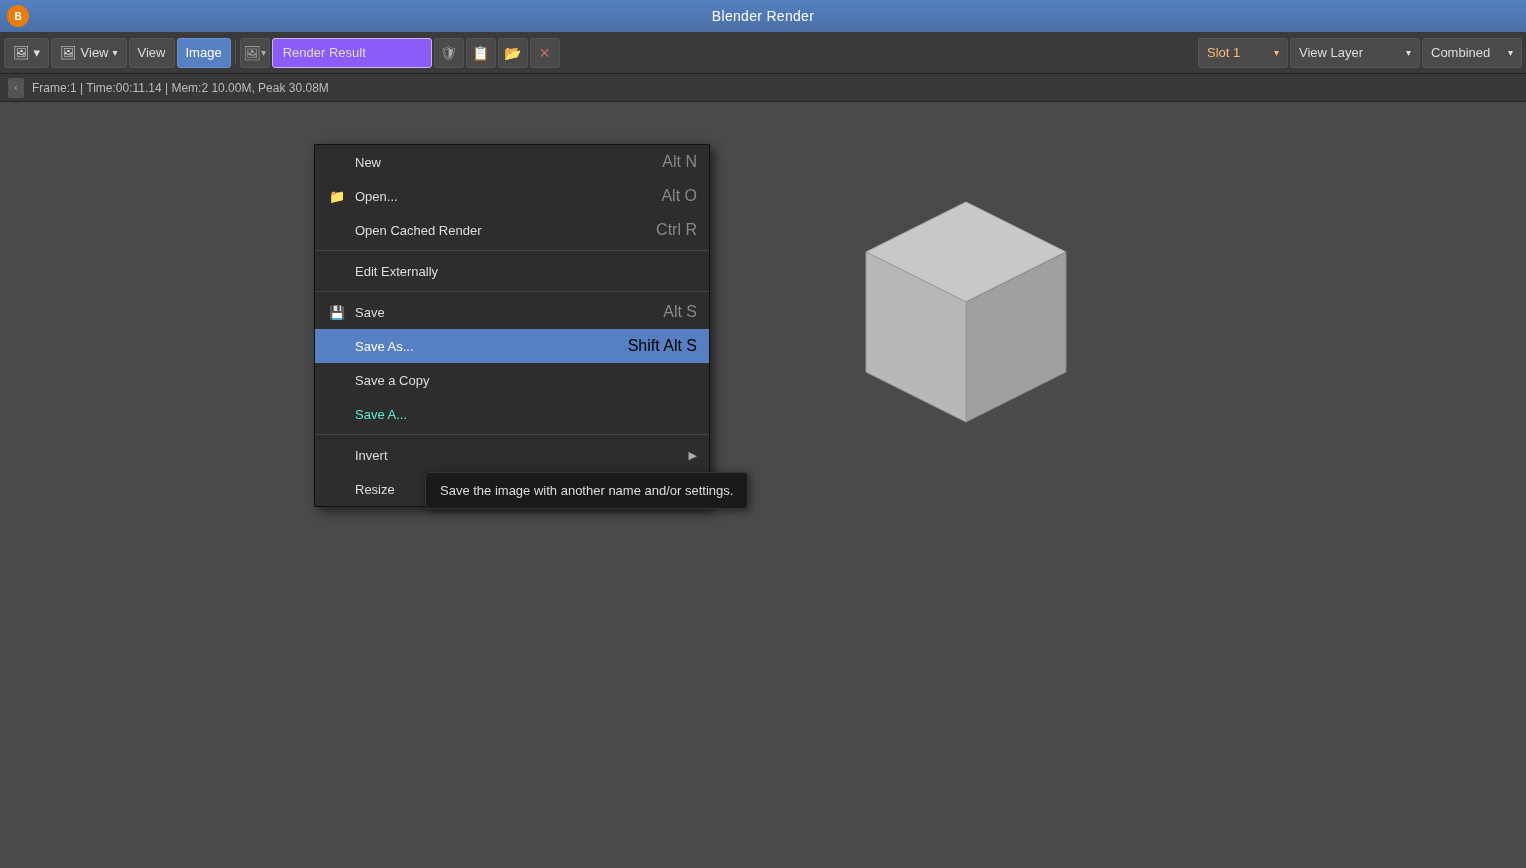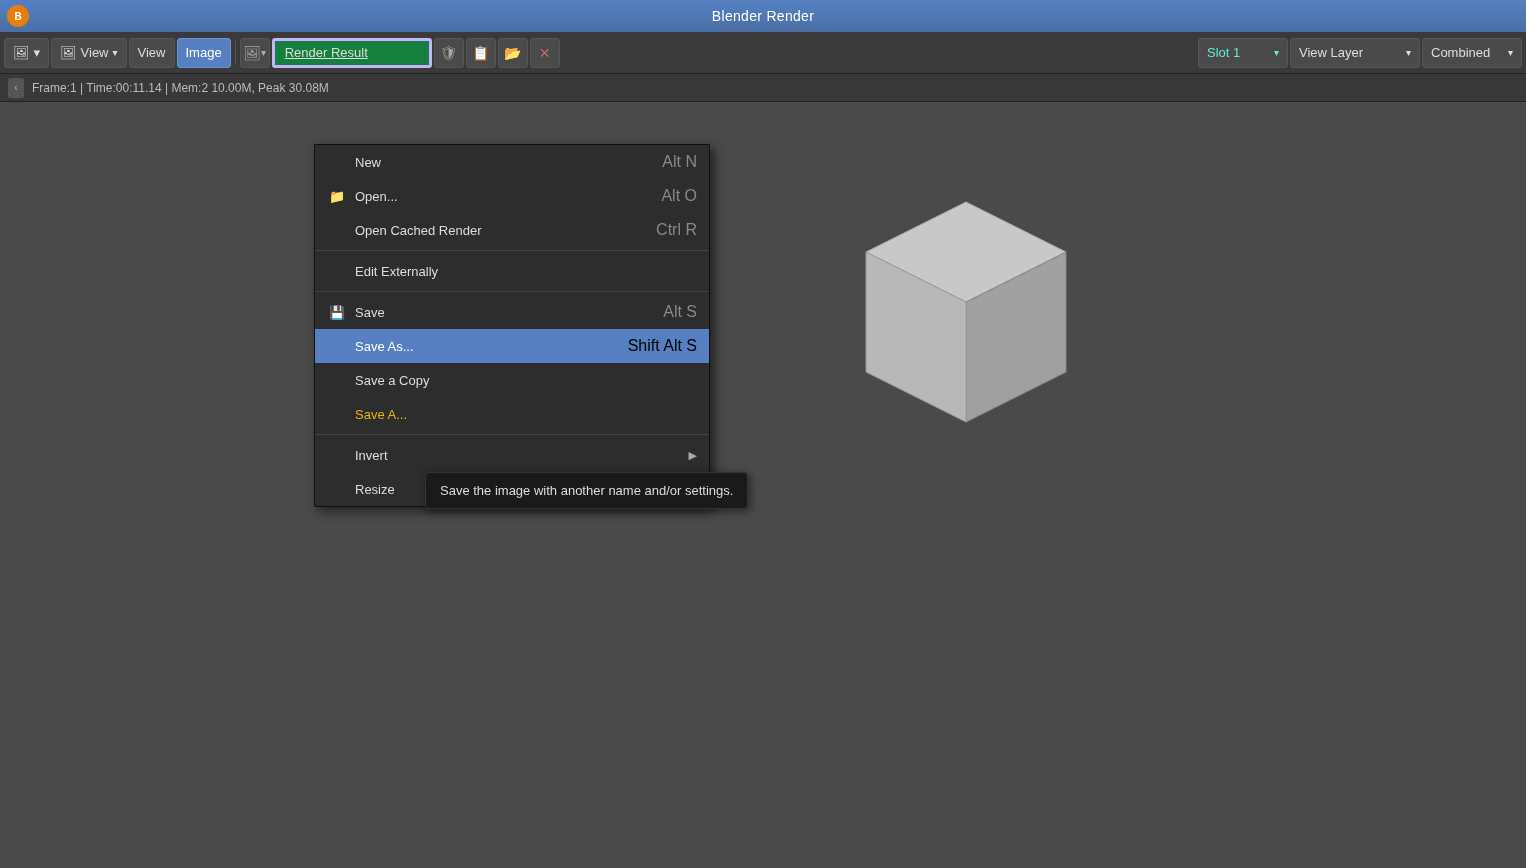--- a/index.html
+++ b/index.html
@@ -69,50 +69,49 @@
     .toolbar-separator {
       width: 1px;
       height: 24px;
       background: #555;
       margin: 0 2px;
     }
     .toolbar-spacer { flex: 1; }
     .render-result-field {
       height: 30px;
       padding: 0 10px;
-      background: #15803d;
-      border: 3px solid #c4b5fd;
+      background: #8b5cf6;
+      border: 1px solid #c4b5fd;
       border-radius: 3px;
       color: #ddd;
       font-size: 13px;
       display: flex;
       align-items: center;
       min-width: 160px;
-      text-decoration: underline;
     }
     .icon-btn {
       width: 30px;
       height: 30px;
       background: #4a4a4a;
       border: 1px solid #555;
       border-radius: 3px;
       display: flex;
       align-items: center;
       justify-content: center;
       cursor: pointer;
       font-size: 14px;
       color: #aaa;
     }
     .slot-dropdown {
       height: 30px;
       padding: 0 8px;
       background: #4a4a4a;
       border: 1px solid #555;
       border-radius: 3px;
-      color: #5eead4;
+      color: #fdba74;
       font-size: 13px;
       display: flex;
       align-items: center;
       gap: 6px;
       cursor: pointer;
       min-width: 90px;
     }
     .view-layer-dropdown {
       height: 30px;
       padding: 0 8px;
@@ -207,21 +206,21 @@
       height: 34px;
       cursor: pointer;
       color: #ddd;
       font-size: 13px;
       position: relative;
     }
     .menu-item.highlighted {
       background: #5680c2;
       color: #fff;
     }
-    .menu-item.disabled { color: #eab308; cursor: default; }
+    .menu-item.disabled { color: #5eead4; cursor: default; }
     .menu-item .item-icon {
       width: 20px;
       margin-right: 8px;
       font-size: 13px;
       color: #aaa;
     }
     .menu-item.highlighted .item-icon { color: #fff; }
     .menu-item .shortcut {
       margin-left: auto;
       color: #888;

